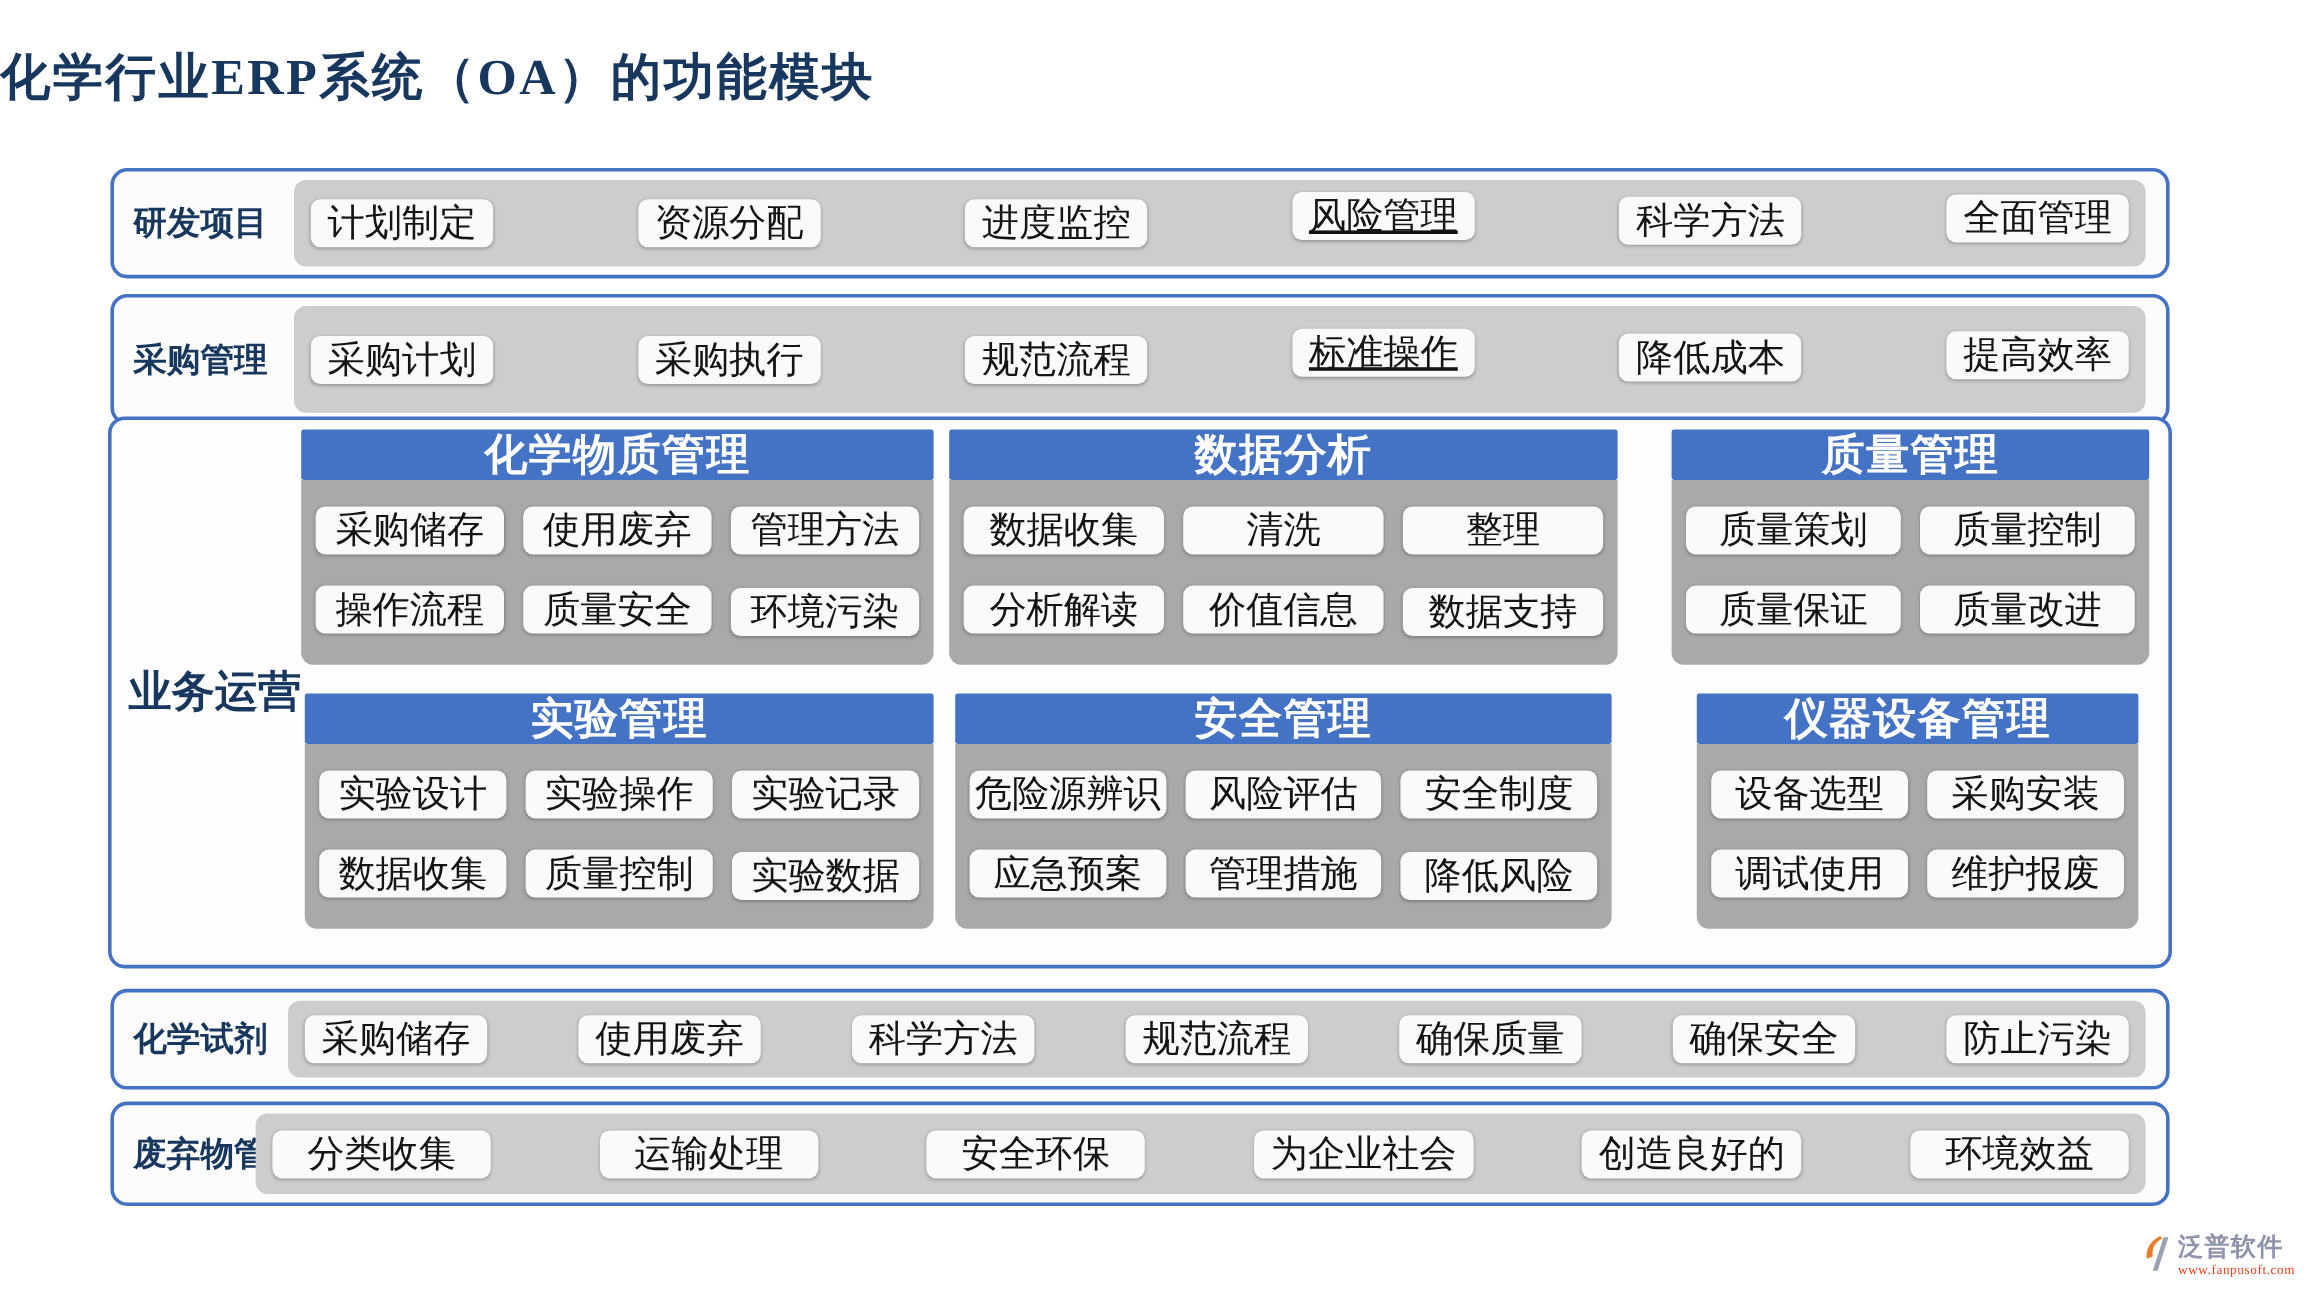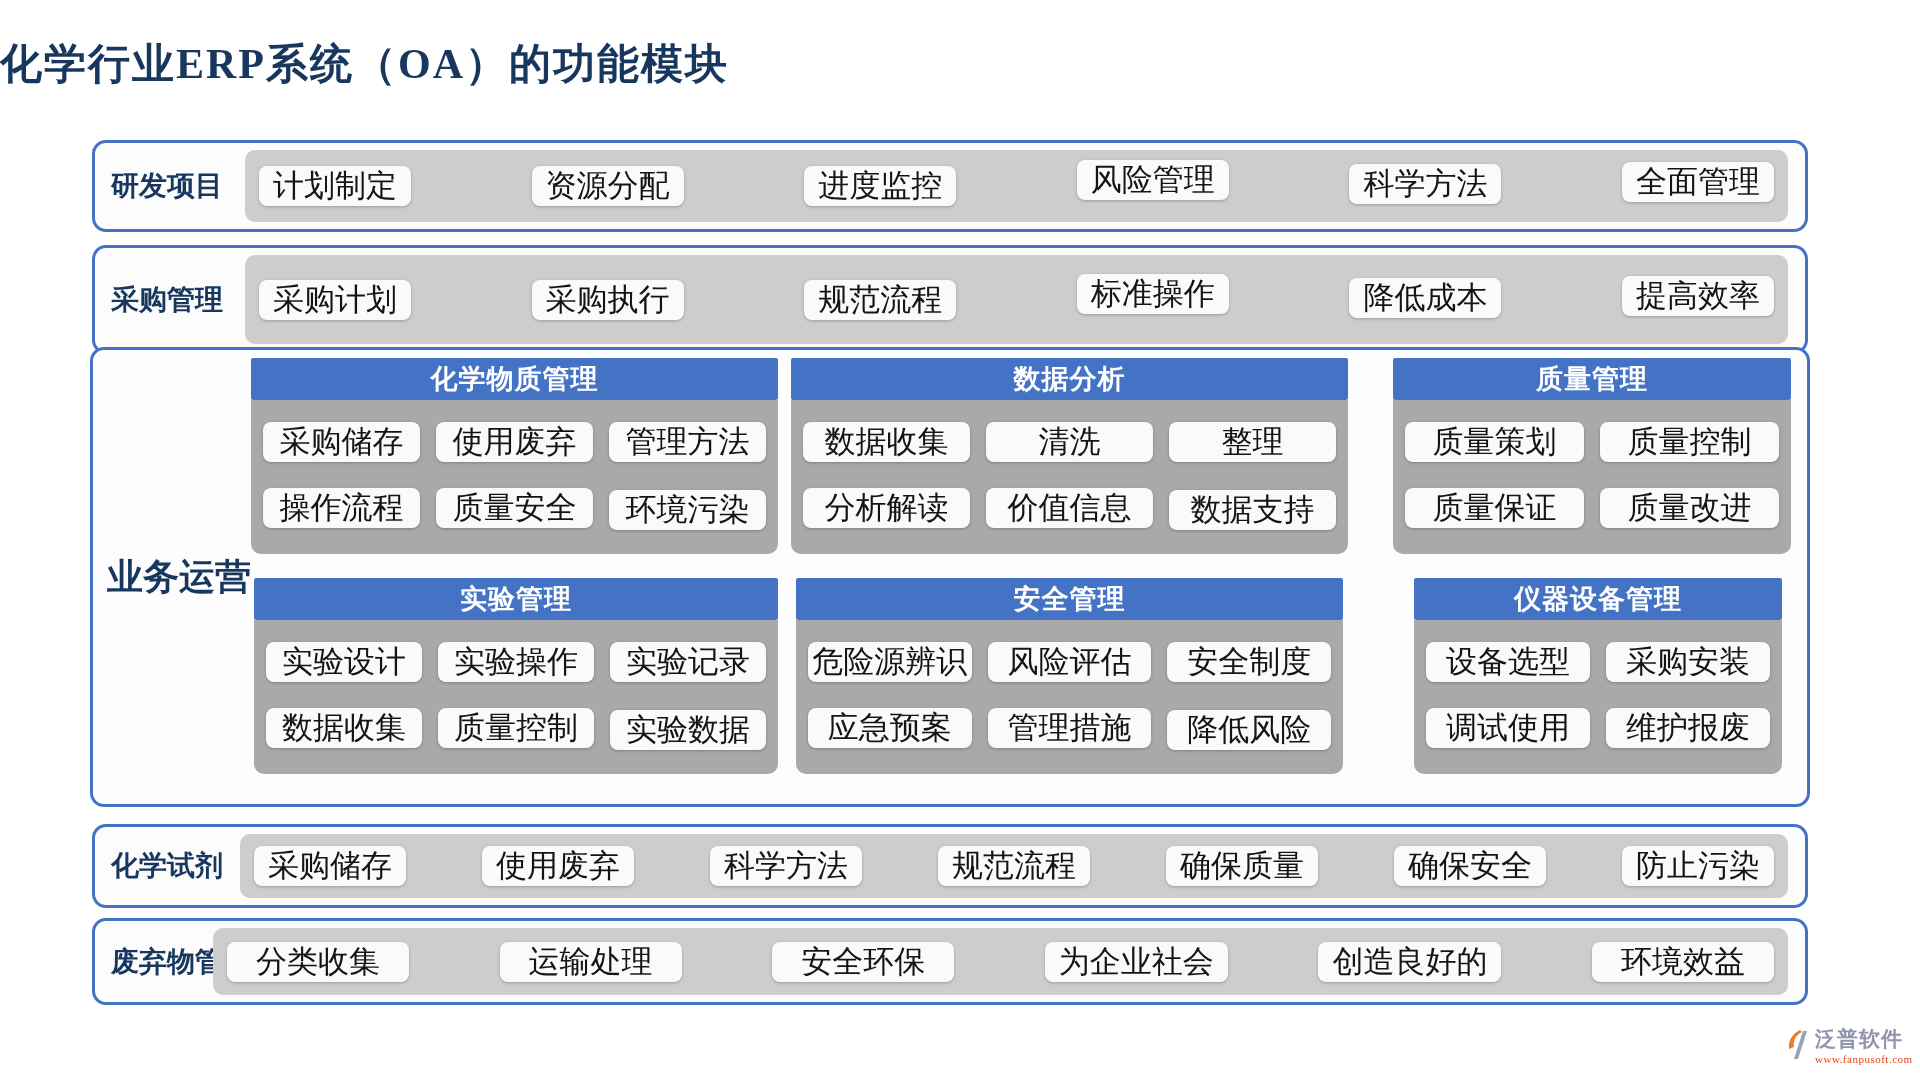--- a/index.html
+++ b/index.html
@@ -33,21 +33,21 @@
   }
   #band-waste .band-bar{left:118px;}
   #band-reagents .band-bar{left:145px;}
   .chip{
     background:#FAFAFA;height:40px;min-width:152px;padding:0 14px;
     border-radius:8px;display:flex;align-items:center;justify-content:center;
     font-size:31px;color:#141414;box-shadow:0 1px 3px rgba(0,0,0,.25);
     box-sizing:border-box;white-space:nowrap;
   }
   #band-waste .chip{min-width:182px;}
-  .band-top .chip:nth-child(4){transform:translateY(-6px);}
+  .band-top .chip:nth-child(4){transform:translateY(-6px);text-decoration:underline;}
   .band-top .chip:nth-child(5){transform:translateY(-2px);}
   .band-top .chip:nth-child(6){transform:translateY(-4px);}
   
   #ops{
     position:absolute;left:90px;top:347px;width:1720px;height:460px;
     box-sizing:border-box;border:3px solid #4472C4;border-radius:14px;
     background:#FDFDFD;
   }
   .ops-label{
     position:absolute;left:14px;top:50%;transform:translateY(-50%);
@@ -55,21 +55,21 @@
   }
   .panel{position:absolute;}
   #p-chem   {left:158px;top:8px;  width:527px;}
   #p-data   {left:698px;top:8px;  width:557px;}
   #p-quality{left:1300px;top:8px; width:398px;}
   #p-exp    {left:161px;top:228px;width:524px;}
   #p-safety {left:703px;top:228px;width:547px;}
   #p-equip  {left:1321px;top:228px;width:368px;}
   .panel-header{
     height:42px;background:#4472C4;color:#ffffff;
-    font-size:27px;font-weight:700;letter-spacing:1px;
+    font-size:36px;font-weight:700;letter-spacing:1px;
     display:flex;align-items:center;justify-content:center;
     border-radius:2px;
   }
   .panel-body{
     background:#A9A9A9;border-radius:0 0 10px 10px;
     padding:22px 12px 26px;display:grid;gap:26px 16px;
   }
   .cols-3{grid-template-columns:repeat(3,1fr);}
   .cols-2{grid-template-columns:repeat(2,1fr);}
   .panel .chip{min-width:0;padding:0 6px;}

